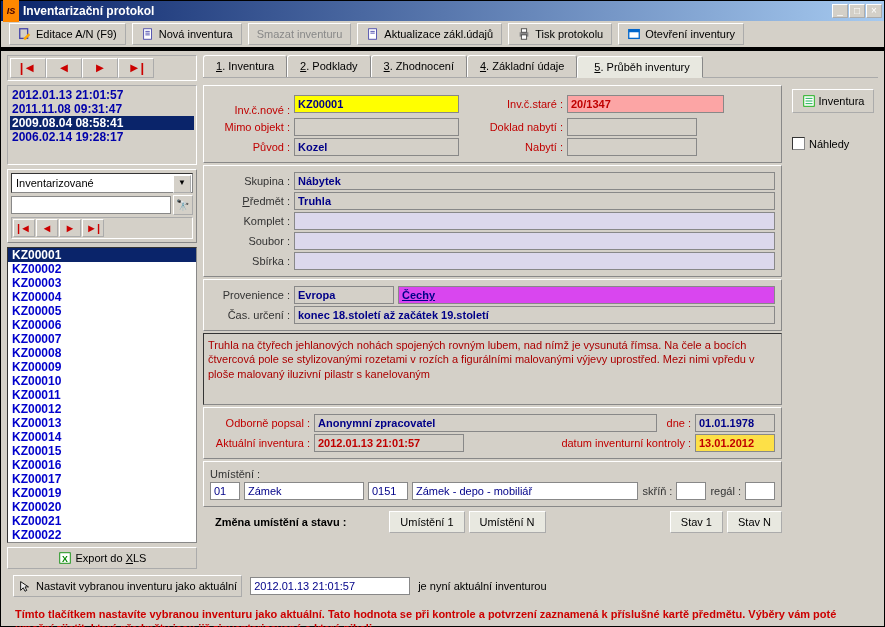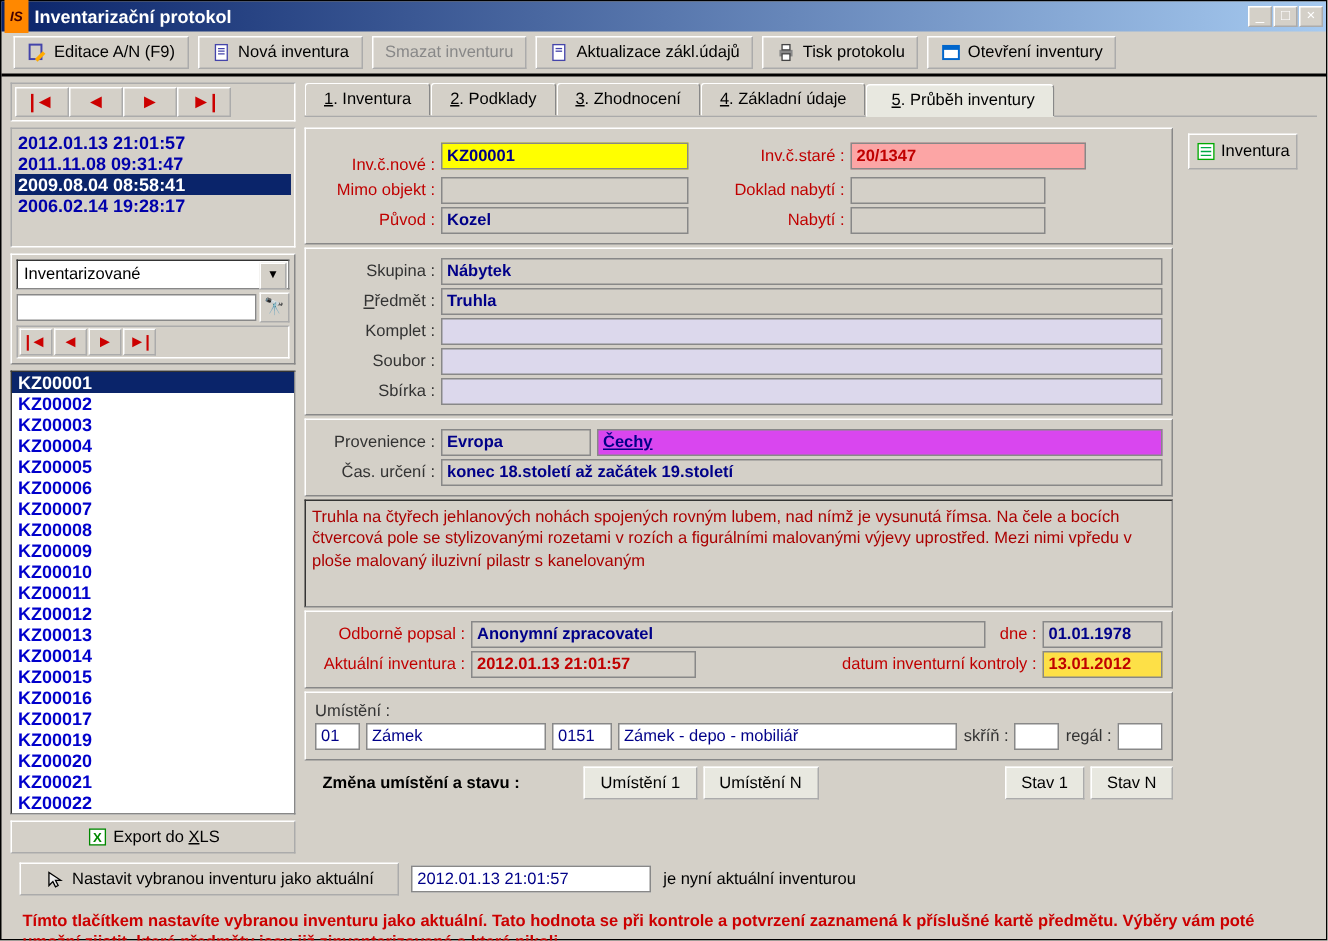--- a/index.html
+++ b/index.html
@@ -4,21 +4,21 @@
 <style>
 * { box-sizing: border-box; margin: 0; padding: 0; }
 body { font-family: Tahoma, Arial, sans-serif; font-size: 11px; background: #d4d0c8; overflow: hidden; }
 .window { width: 885px; height: 627px; background: #d4d0c8; border: 1px solid #000; display: flex; flex-direction: column; }
 .titlebar { height: 20px; background: linear-gradient(to right, #0a246a, #a6caf0); color: white; display: flex; align-items: center; padding: 0 2px; }
 .titlebar-icon { width: 16px; height: 22px; background: #ff8800; margin-right: 4px; display: inline-flex; align-items: center; justify-content: center; font-size: 9px; color: #400; font-weight: bold; font-style: italic; }
 .titlebar-text { flex: 1; font-weight: bold; font-size: 12px; }
 .titlebar-btns { display: flex; gap: 1px; }
 .titlebar-btn { width: 16px; height: 14px; background: #d4d0c8; border: 1px outset #fff; font-size: 10px; text-align: center; line-height: 12px; cursor: pointer; font-family: Arial; }
 
-.toolbar1 { height: 30px; display: flex; align-items: center; padding: 3px 8px; gap: 6px; border-bottom: 2px solid #000000; }
+.toolbar1 { height: 30px; display: flex; align-items: center; padding: 3px 8px; gap: 6px; border-bottom: 4px solid #000000; }
 .tool-btn { height: 22px; padding: 0 8px; background: #d4d0c8; border: 1px outset #fff; display: inline-flex; align-items: center; gap: 4px; cursor: pointer; font-size: 11px; }
 .tool-btn.disabled { color: #888; }
 .tool-icon { width: 14px; height: 14px; display: inline-block; }
 .tool-icon svg { width: 100%; height: 100%; }
 
 .main-area { flex: 1; display: flex; flex-direction: column; padding: 4px 6px; gap: 4px; }
 .row1 { display: flex; gap: 6px; }
 .col-left { width: 190px; display: flex; flex-direction: column; gap: 4px; }
 .col-right { flex: 1; display: flex; flex-direction: column; gap: 2px; }
 
@@ -51,21 +51,21 @@
 .form-label.red { color: #c00000; }
 .form-input { height: 18px; border: 1px solid #888; background: white; padding: 0 3px; font-size: 11px; font-weight: bold; color: #000088; display: flex; align-items: center; }
 .form-input.yellow { background: #ffff00; }
 .form-input.navy-text { color: #000088; }
 .form-input.red-text { color: #c00000; font-weight: bold; }
 .form-input.lavender { background: #dcd8ec; }
 .form-input.normal { font-weight: normal; }
 
 .desc-box { height: 72px; border: 1px inset #888; background: #d4d0c8; padding: 4px; font-size: 11px; color: #aa0000; overflow-y: scroll; line-height: 1.3; }
 
-.side-panel { width: 90px; padding: 4px; display: flex; flex-direction: row; gap: 24px; }
+.side-panel { width: 90px; padding: 4px; display: flex; flex-direction: column; gap: 24px; }
 .side-btn { height: 24px; border: 1px outset #fff; background: #d4d0c8; display: flex; align-items: center; justify-content: center; gap: 3px; cursor: pointer; font-size: 11px; padding: 0 4px; }
 .checkbox { display: flex; align-items: center; gap: 4px; font-size: 11px; }
 .checkbox-box { width: 13px; height: 13px; border: 1px inset #888; background: white; }
 
 .bottom-buttons { display: flex; gap: 4px; align-items: center; padding: 2px 0; }
 .btn { height: 22px; padding: 0 10px; border: 1px outset #fff; background: #e8e8e0; cursor: pointer; font-size: 11px; }
 
 .help-text { color: #cc0000; font-weight: bold; font-size: 11px; padding: 4px 8px; line-height: 1.3; }
 
 .u { text-decoration: underline; }
@@ -322,21 +322,21 @@
           <span>Inventura</span>
         </button>
         <div class="checkbox">
           <div class="checkbox-box"></div>
           <span>Náhledy</span>
         </div>
       </div>
     </div>
 
     <div style="display:flex; gap:8px; align-items: center; padding: 2px 6px;">
-      <button class="tool-btn" style="padding:0 16px;">
+      <button class="tool-btn" style="padding:0 4px;">
         <span class="tool-icon"><svg viewBox="0 0 16 16">
               <path d="M3 3 L3 13 L6 10 L8 14 L10 13 L8 9 L12 9 Z" fill="#eee" stroke="#000"></path>
             </svg></span>
         <span>Nastavit vybranou inventuru jako aktuální</span>
       </button>
       <div class="form-input normal" style="width:160px; background:white;">2012.01.13 21:01:57</div>
       <span>je nyní aktuální inventurou</span>
     </div>
 
     <div class="help-text">Tímto tlačítkem nastavíte vybranou inventuru jako aktuální. Tato hodnota se při kontrole a potvrzení zaznamená k příslušné kartě předmětu. Výběry vám poté umožní zjistit, které předměty jsou již zinventarizované a které nikoli.</div>

